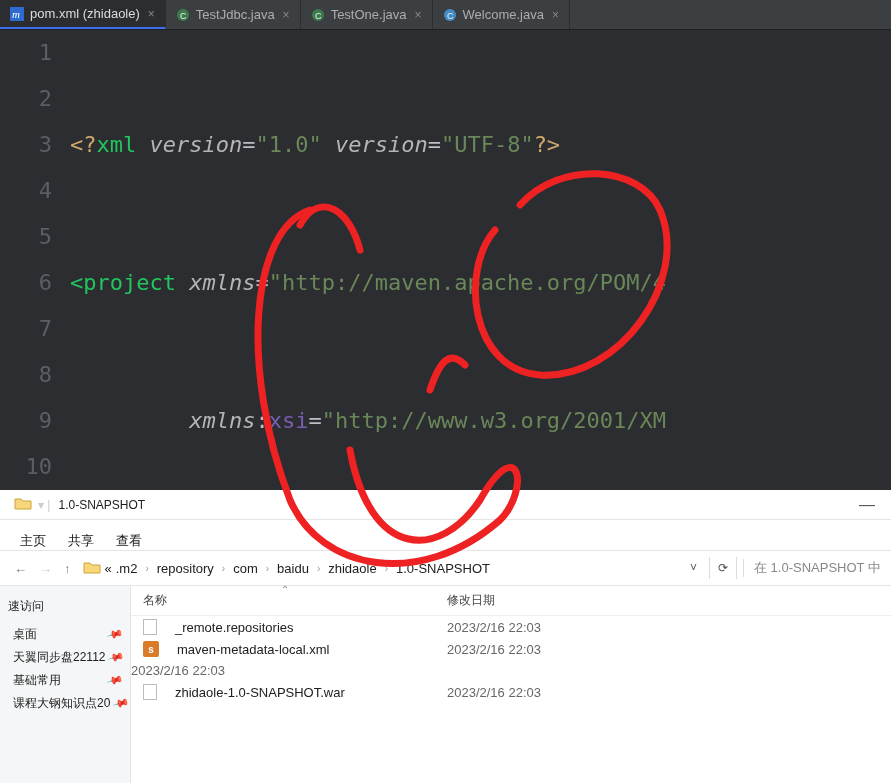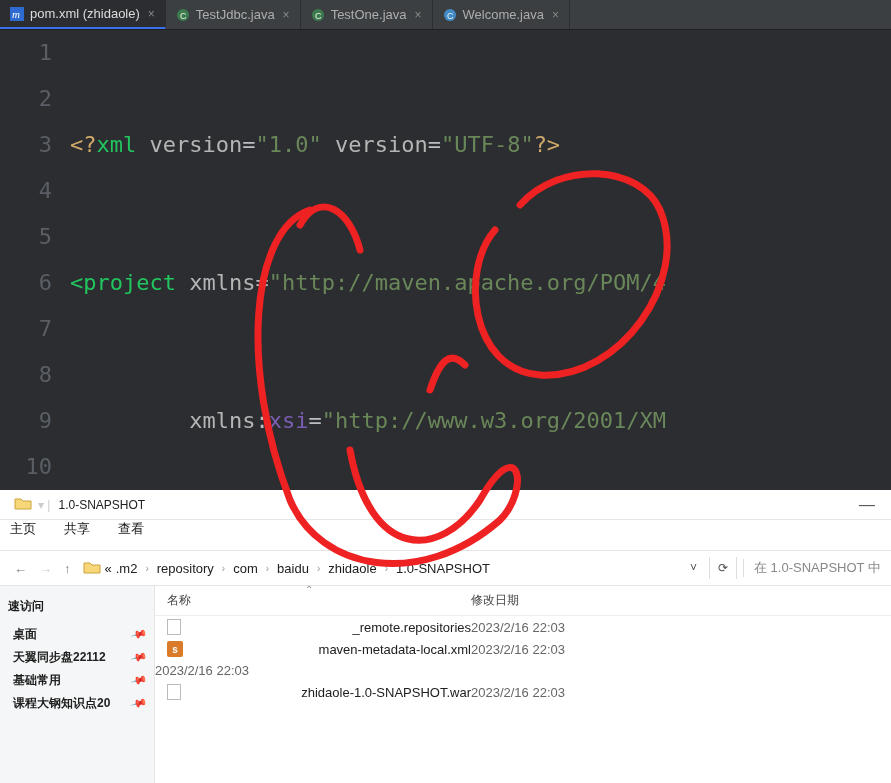--- a/index.html
+++ b/index.html
@@ -14,64 +14,64 @@
   .tab .close { margin-left: 8px; color: #888; font-size: 12px; }
   
   .editor { display: flex; font-family: "Consolas", monospace; font-size: 22px; line-height: 46px; position: relative; }
   .gutter { width: 70px; text-align: right; color: #5a5f66; padding-right: 18px; user-select: none; }
   .gutter div { height: 46px; }
   .code { flex: 1; color: #bcbec4; white-space: pre; overflow: hidden; position: relative; }
   .code .line { height: 46px; }
   
   .tag { color: #22c55e; }
   .attr { color: #bcbec4; }
-  .attrn { color: #b5b5b5; }
+  .attrn { color: #b5b5b5; font-style: italic; }
   .ns { color: #7a5db0; }
   .val { color: #6a8759; }
   .pi { color: #d0a86a; }
   .txt { color: #bcbec4; }
   
   .annotation {
     position: absolute; pointer-events: none; z-index: 50;
     top: 30px; left: 100px; width: 700px; height: 560px;
   }
   .annotation svg { width: 100%; height: 100%; }
   
   
   .explorer { background: #fff; height: 293px; position: relative; font-size: 12px; color: #202020; }
   .titlebar { display: flex; align-items: center; height: 30px; padding: 0 8px; border-bottom: 1px solid #e5e5e5; }
   .titlebar .folder-ico { margin: 0 6px; }
   .titlebar .dash { color: #ccc; margin-right: 8px;}
   .titlebar .title { font-size: 12px; }
   .titlebar .winbtn { margin-left: auto; font-size: 16px; color: #555; padding: 0 8px; }
   
-  .menubar { display: flex; height: 30px; align-items: flex-start; padding: 0 10px; gap: 28px; font-size: 13px; }
+  .menubar { display: flex; height: 30px; align-items: flex-end; padding: 0 20px; gap: 22px; font-size: 13px; }
   
   .navbar { display: flex; align-items: center; height: 36px; border-top: 1px solid #e5e5e5; border-bottom: 1px solid #e5e5e5; padding: 0 8px; }
   .navbtn { color: #777; padding: 0 6px; font-size: 13px; }
   .breadcrumb { display: flex; align-items: center; gap: 4px; margin-left: 6px; font-size: 13px; flex:1;}
   .breadcrumb .sep { color: #999; margin: 0 4px; font-size: 10px;}
   .breadcrumb .seg { cursor: pointer; }
   .searchbox { margin-left: auto; color: #888; font-size: 13px; border-left: 1px solid #ddd; padding-left: 10px; width:140px; white-space:nowrap; overflow:hidden;}
   .refresh { padding: 0 8px; color: #555; border-left:1px solid #ddd; border-right:1px solid #ddd; height:22px; display:flex; align-items:center; margin:0 6px;}
   .chev { padding:0 6px; color:#555;}
   
   .exp-body { display: flex; height: calc(100% - 96px); }
-  .sidebar { width: 155px; background: #f5f6f7; border-right: 1px solid #e5e5e5; padding-top: 10px; font-weight: bold; }
+  .sidebar { width: 131px; background: #f5f6f7; border-right: 1px solid #e5e5e5; padding-top: 10px; }
   .side-head { font-size: 12px; color: #1a1a1a; padding: 2px 8px 8px; }
   .side-item { display: flex; align-items: center; padding: 3px 8px 3px 13px; font-size: 12px; gap: 4px; white-space: nowrap; overflow:hidden;}
   .pin { margin-left: auto; color: #9a9a9a; font-size: 11px; transform: rotate(30deg);}
   
   .file-area { flex: 1; position: relative; }
   .file-header { display: flex; padding: 6px 0; color: #444; font-size: 12px; border-bottom: 1px solid #eee; position:relative;}
   .col-name { width: 316px; padding-left: 12px; }
   .col-date { }
   .sort-caret { position:absolute; left:150px; top:-2px; font-size:10px; color:#888;}
   .file-row { display: flex; align-items: center; padding: 3px 0; font-size: 13px; }
-  .file-row .fname { width: 316px; padding-left: 12px; display: flex; align-items: center; gap: 18px; justify-content: space-between; }
+  .file-row .fname { width: 316px; padding-left: 12px; display: flex; align-items: center; gap: 18px; }
   .file-row .fdate { color: #666; }
   .file-ico { width: 16px; height: 16px; display: inline-flex; align-items:center; justify-content:center; font-size:12px; }
   .file-ico.doc { border:1px solid #bbb; background:#fff; width:14px; height:16px; }
   .file-ico.xml { background:#d97b29; color:#fff; width:16px; height:16px; border-radius:2px; font-size:10px; font-weight:bold;}
   
   .folder-svg { width:18px; height:14px; }
 </style>
 </head>
 <body>
 

